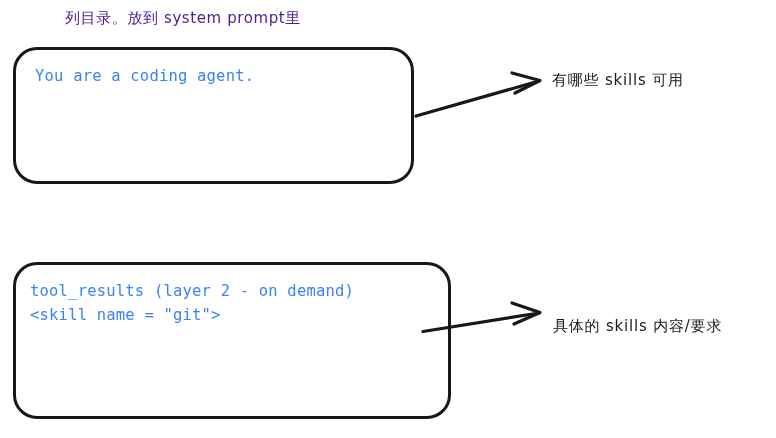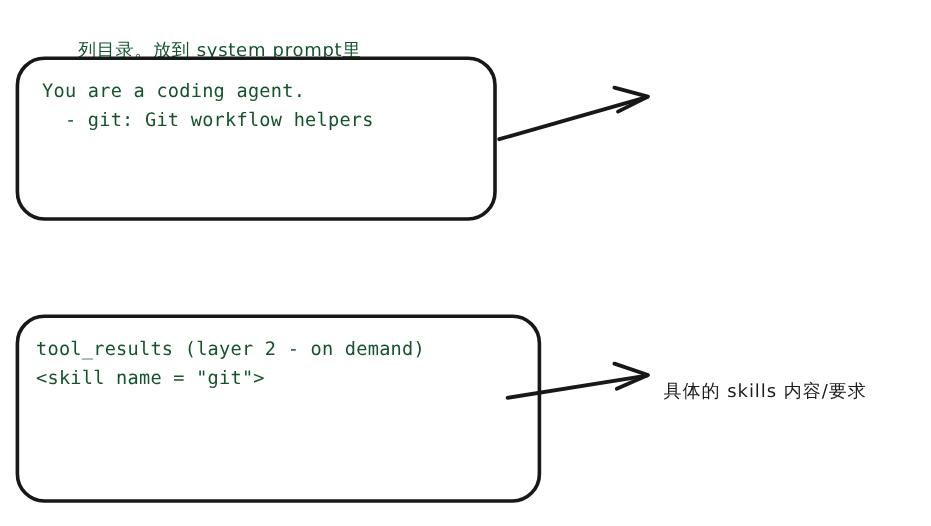--- a/index.html
+++ b/index.html
@@ -17,44 +17,43 @@
     color: #111111;
   }
 
   
   .caption {
     position: absolute;
     font-family: "DejaVu Sans", sans-serif;
     font-size: 15px;
     line-height: 20px;
     letter-spacing: 0.6px;
-    color: #14532d;
+    color: #4c1d95;
     white-space: nowrap;
-    margin-top: 24px;
   }
 
   
   .codebox {
     position: absolute;
     box-sizing: border-box;
     border: 3px solid #181818;
     border-radius: 24px;
     background: #ffffff;
   }
   .codebox-inner {
     position: absolute;
     top: 0;
     left: 0;
   }
   .codeline {
     font-family: "DejaVu Sans Mono", monospace;
     font-size: 15.5px;
     line-height: 24px;
     white-space: pre;
-    color: #14532d;
+    color: #3b82f6;
     letter-spacing: 0.2px;
   }
 
   
   .annotation {
     position: absolute;
     font-family: "DejaVu Sans", sans-serif;
     font-size: 15px;
     line-height: 20px;
     letter-spacing: 0.8px;
@@ -75,24 +74,24 @@
 </head>
 <body>
 
 <div id="canvas">
 
   <div class="caption" style="left:65px; top:8px;">列目录。放到 system prompt里</div>
 
   <div class="codebox" style="left:13px; top:47px; width:401px; height:137px;">
     <div class="codebox-inner" style="left:19px; top:14px;">
       <div class="codeline">You are a coding agent.</div>
-      <div class="codeline">  - git: Git workflow helpers</div>
     </div>
   </div>
 
+  <div class="annotation" style="left:552px; top:70px;">有哪些 skills 可用</div>
 
 
   <div class="codebox" style="left:13px; top:262px; width:438px; height:157px;">
     <div class="codebox-inner" style="left:14px; top:14px;">
       <div class="codeline">tool_results (layer 2 - on demand)</div>
       <div class="codeline">&lt;skill name = "git"&gt;</div>
     </div>
   </div>
 
   <div class="annotation" style="left:553px; top:316px;">具体的 skills 内容/要求</div>

